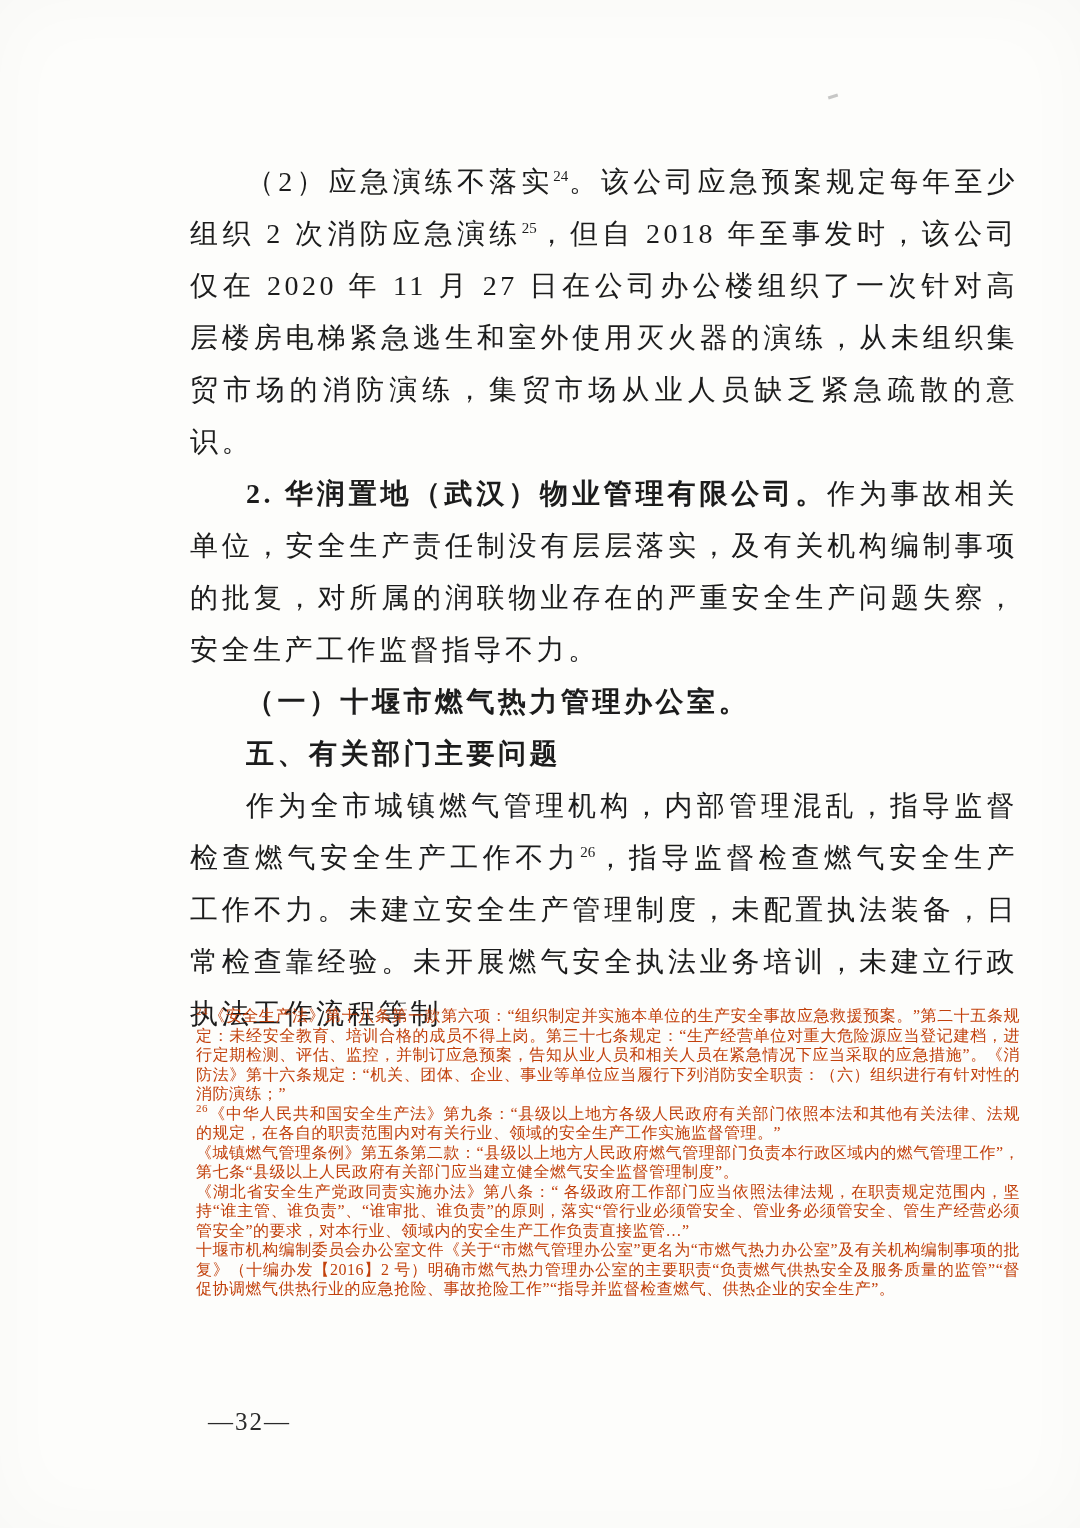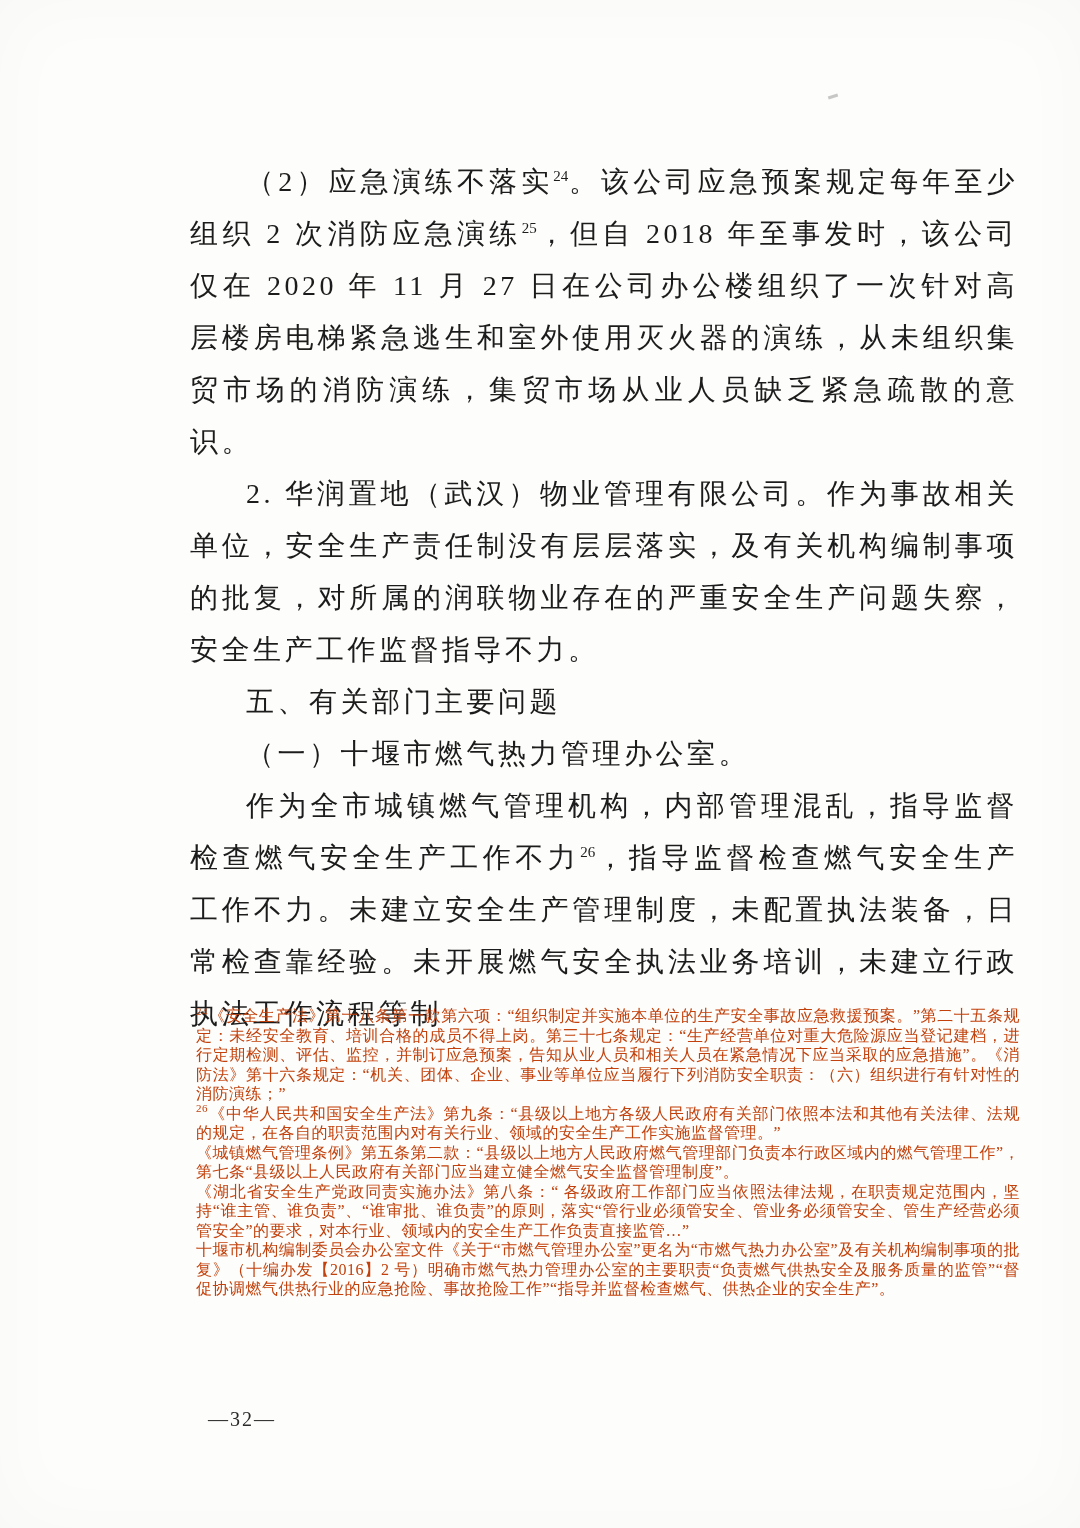--- a/index.html
+++ b/index.html
@@ -20,21 +20,21 @@
     position: absolute;
     top: 156px;
     left: 190px;
     width: 828px;
     font-size: 28px;
     line-height: 52px;
     letter-spacing: 3.5px;
     text-align: justify;
   }
   .para { text-indent: 2em; }
-  .bold { font-weight: normal; }
+  .bold { font-weight: bold; }
   .fnref {
     font-size: 15px;
     letter-spacing: 0;
     vertical-align: super;
     line-height: 0;
   }
   
   .footnotes {
     position: absolute;
     top: 1006px;
@@ -51,21 +51,21 @@
     font-size: 11px;
     vertical-align: super;
     line-height: 0;
     margin-right: 1px;
   }
   
   .page-number {
     position: absolute;
     left: 208px;
     top: 1408px;
-    font-size: 20px;
+    font-size: 25px;
     letter-spacing: 2px;
     color: #2a2a2a;
   }
   
   .scan-artifact {
     position: absolute;
     top: 95px;
     left: 828px;
     width: 10px;
     height: 3px;
@@ -80,23 +80,23 @@
 <div class="page">
 
   <div class="scan-artifact"></div>
 
   <main class="body-text">
 
     <p class="para"><span>（2）应急演练不落实</span><sup class="fnref">24</sup><span>。该公司应急预案规定每年至少组织 2 次消防应急演练</span><sup class="fnref">25</sup><span>，但自 2018 年至事发时，该公司仅在 2020 年 11 月 27 日在公司办公楼组织了一次针对高层楼房电梯紧急逃生和室外使用灭火器的演练，从未组织集贸市场的消防演练，集贸市场从业人员缺乏紧急疏散的意识。</span></p>
 
     <p class="para"><span class="bold">2. 华润置地（武汉）物业管理有限公司。</span><span>作为事故相关单位，安全生产责任制没有层层落实，及有关机构编制事项的批复，对所属的润联物业存在的严重安全生产问题失察，安全生产工作监督指导不力。</span></p>
 
+    <p class="para bold">（一）十堰市燃气热力管理办公室。</p>
+
     <p class="para bold">五、有关部门主要问题</p>
-
-    <p class="para bold">（一）十堰市燃气热力管理办公室。</p>
 
     <p class="para"><span>作为全市城镇燃气管理机构，内部管理混乱，指导监督检查燃气安全生产工作不力</span><sup class="fnref">26</sup><span>，指导监督检查燃气安全生产工作不力。未建立安全生产管理制度，未配置执法装备，日常检查靠经验。未开展燃气安全执法业务培训，未建立行政执法工作流程等制</span></p>
 
   </main>
 
   <section class="footnotes">
 
     <p class="fn"><sup>24</sup><span>《安全生产法》第十八条第一款第六项：“组织制定并实施本单位的生产安全事故应急救援预案。”第二十五条规定：未经安全教育、培训合格的成员不得上岗。第三十七条规定：“生产经营单位对重大危险源应当登记建档，进行定期检测、评估、监控，并制订应急预案，告知从业人员和相关人员在紧急情况下应当采取的应急措施”。《消防法》第十六条规定：“机关、团体、企业、事业等单位应当履行下列消防安全职责：（六）组织进行有针对性的消防演练；”</span></p>
 
 

